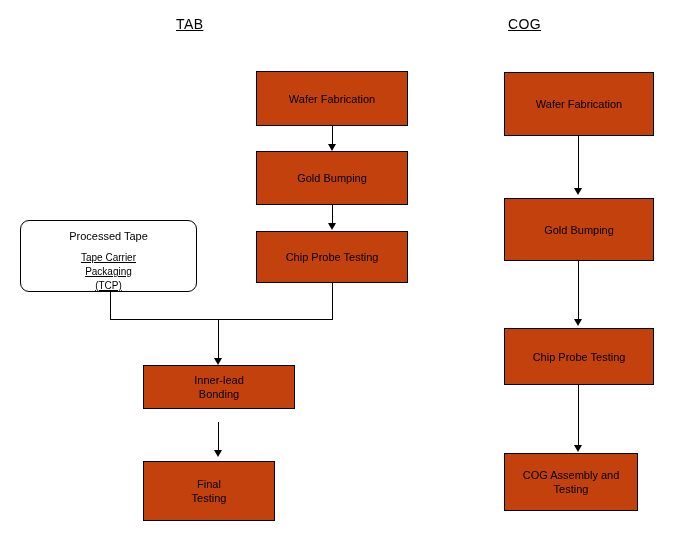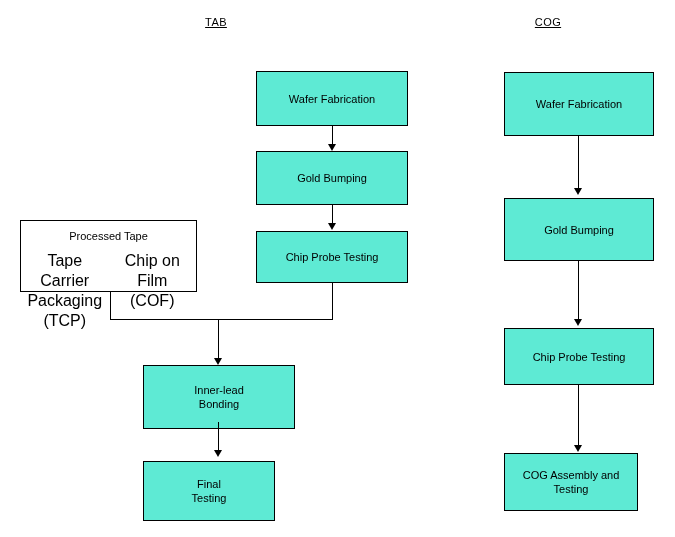--- a/index.html
+++ b/index.html
@@ -11,31 +11,30 @@
     position: relative;
     width: 675px;
     height: 537px;
     background: #ffffff;
     font-family: "Liberation Sans", sans-serif;
     color: #000000;
     overflow: hidden;
   }
   .col-title {
     position: absolute;
-    font-size: 11px;
-    text-align: center;
+    font-size: 14px;
     text-decoration: underline;
     letter-spacing: 0.4px;
     white-space: nowrap;
   }
   .node {
     position: absolute;
     box-sizing: border-box;
     border: 1px solid #000000;
-    background: #5eead4;
+    background: #c2410c;
     display: flex;
     align-items: center;
     justify-content: center;
     text-align: center;
     font-size: 11px;
     line-height: 14px;
   }
   .node .label {
     display: block;
     white-space: pre-line;
@@ -57,22 +56,23 @@
     line-height: 14px;
   }
   .tape-cols {
     display: flex;
     padding-top: 8px;
   }
   .tape-col {
     flex: 1 1 50%;
     text-align: center;
     white-space: pre-line;
-    font-size: 16px;
-    line-height: 20px;
+    font-size: 10px;
+    line-height: 14px;
+    text-decoration: underline;
   }
   
   .vline {
     position: absolute;
     width: 1px;
     background: #000000;
   }
   .hline {
     position: absolute;
     height: 1px;
@@ -106,39 +106,36 @@
     <span class="label">Gold Bumping</span>
   </div>
 
   <div class="vline" style="left:332px; top:205px; height:22px;"></div>
   <div class="arrowhead" style="left:328px; top:223px;"></div>
 
   <div class="node" style="left:256px; top:231px; width:152px; height:52px;">
     <span class="label">Chip Probe Testing</span>
   </div>
 
-  <div class="tape-box" style="left:20px; top:220px; width:177px; height:72px;">
+  <div class="tape-box" style="left:20px; top:220px; width:177px; height:72px;border-radius:9px;">
     <div class="tape-title">Processed Tape</div>
     <div class="tape-cols">
       <div class="tape-col">Tape Carrier
 Packaging
 (TCP)</div>
-      <div class="tape-col">Chip on
-Film
-(COF)</div>
     </div>
   </div>
 
   <div class="vline" style="left:110px; top:292px; height:28px;"></div>
   <div class="vline" style="left:332px; top:283px; height:37px;"></div>
   <div class="hline" style="left:110px; top:319px; width:223px;"></div>
   <div class="vline" style="left:218px; top:319px; height:43px;"></div>
   <div class="arrowhead" style="left:214px; top:358px;"></div>
 
-  <div class="node" style="left:143px; top:365px; width:152px; height:64px;align-items:center;">
+  <div class="node" style="left:143px; top:365px; width:152px; height:44px;align-items:center;">
     <span class="label">Inner-lead
 Bonding</span>
   </div>
 
   <div class="vline" style="left:218px; top:422px; height:32px;"></div>
   <div class="arrowhead" style="left:214px; top:450px;"></div>
 
   <div class="node" style="left:143px; top:461px; width:132px; height:60px;">
     <span class="label">Final
 Testing</span>

